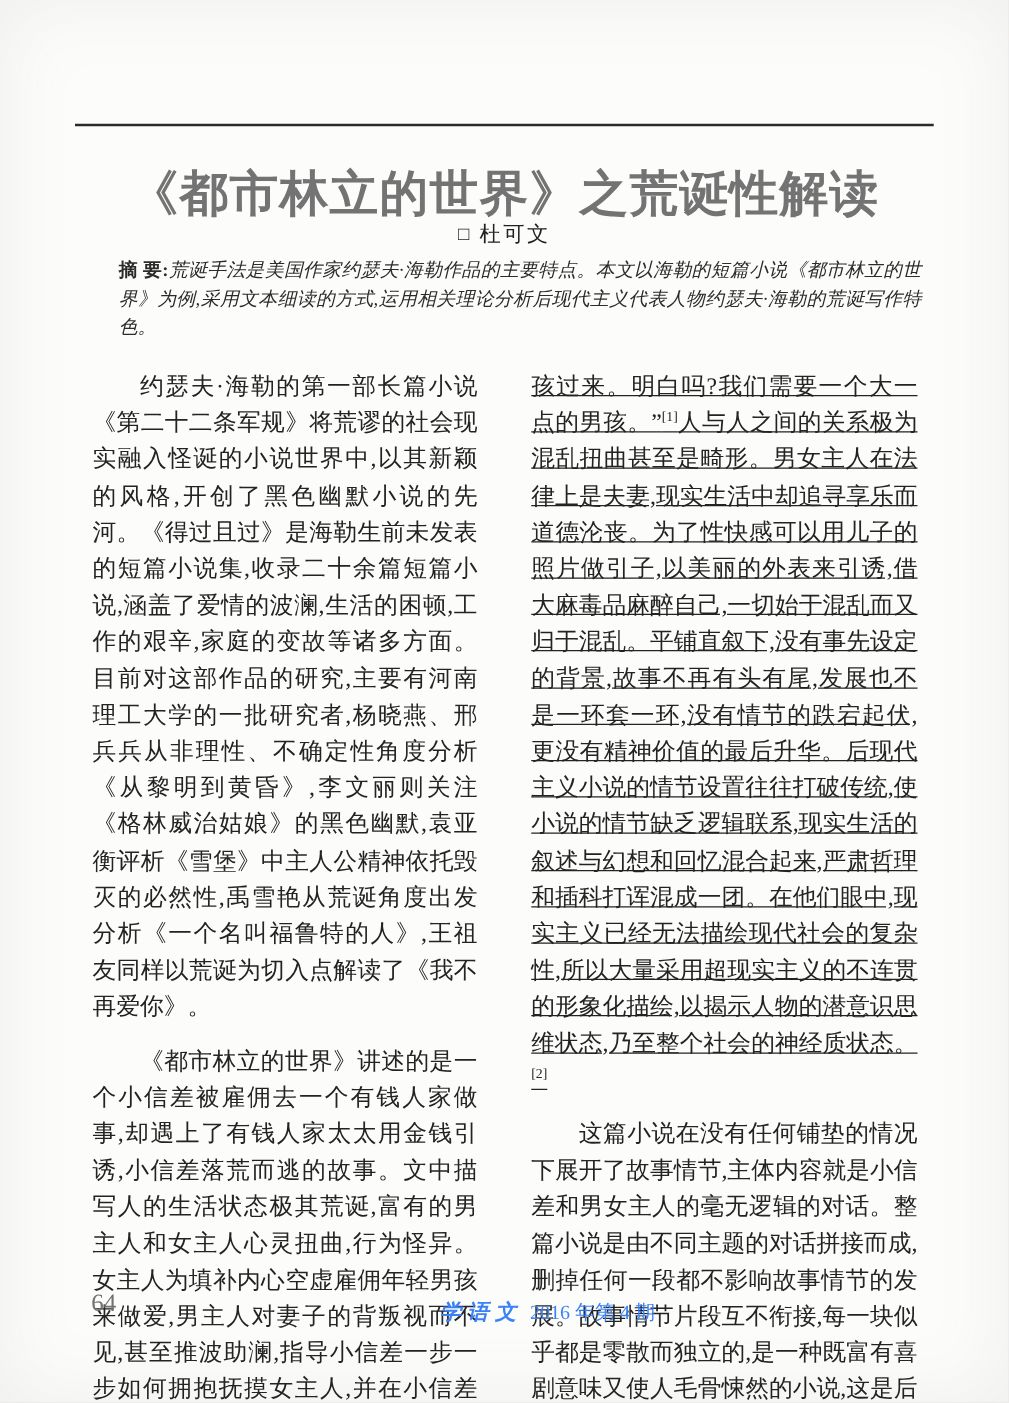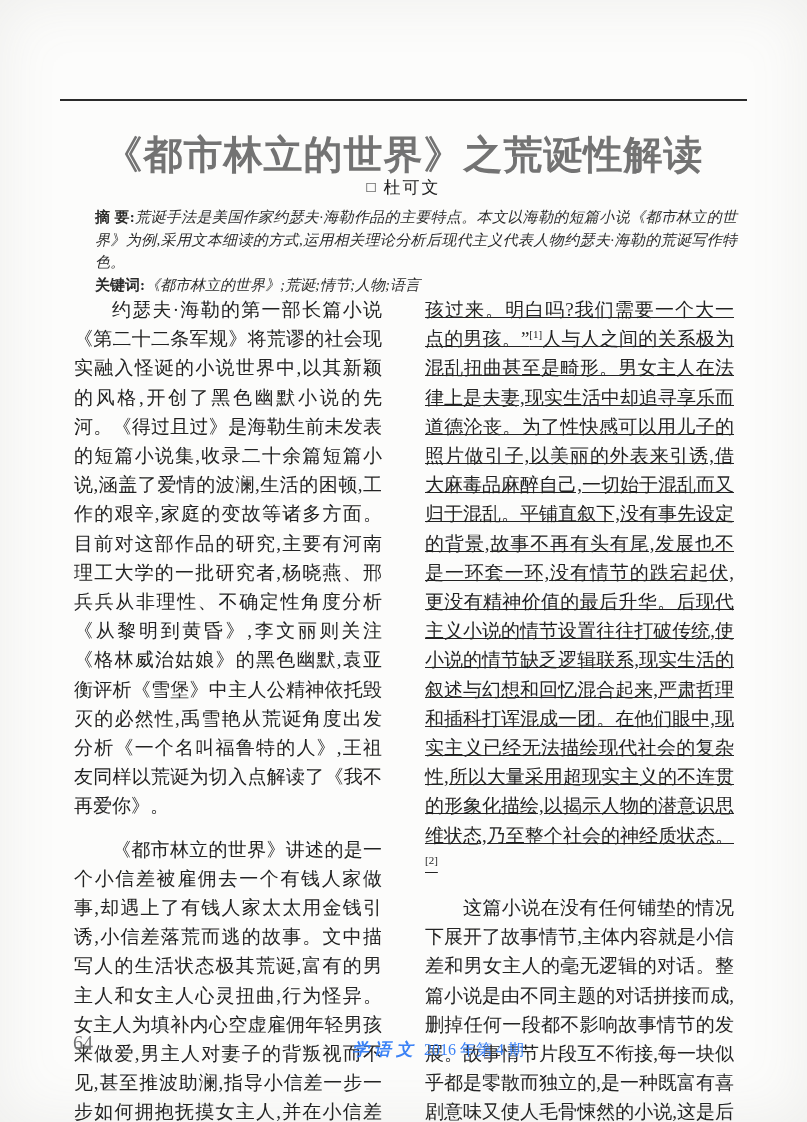--- a/index.html
+++ b/index.html
@@ -74,21 +74,20 @@
   <div class="header-rule"></div>
 
   <div class="paper-title">《都市林立的世界》之荒诞性解读</div>
 
   <div class="author-line">
     <span class="box">□</span><span>杜可文</span>
   </div>
 
   <div class="abstract">
     <div><span class="lbl">摘  要:</span><span class="scr">荒诞手法是美国作家约瑟夫·海勒作品的主要特点。本文以海勒的短篇小说《都市林立的世界》为例,采用文本细读的方式,运用相关理论分析后现代主义代表人物约瑟夫·海勒的荒诞写作特色。</span></div>
-    <div class="kwline"><span class="lbl">关键词:</span><span class="scr">《都市林立的世界》;荒诞;情节;人物;语言</span></div>
   </div>
 
   <div id="col-left" class="bodycol col-left">
       <div class="para">约瑟夫·海勒的第一部长篇小说《第二十二条军规》将荒谬的社会现实融入怪诞的小说世界中,以其新颖的风格,开创了黑色幽默小说的先河。《得过且过》是海勒生前未发表的短篇小说集,收录二十余篇短篇小说,涵盖了爱情的波澜,生活的困顿,工作的艰辛,家庭的变故等诸多方面。目前对这部作品的研究,主要有河南理工大学的一批研究者,杨晓燕、邢兵兵从非理性、不确定性角度分析《从黎明到黄昏》,李文丽则关注《格林威治姑娘》的黑色幽默,袁亚衡评析《雪堡》中主人公精神依托毁灭的必然性,禹雪艳从荒诞角度出发分析《一个名叫福鲁特的人》,王祖友同样以荒诞为切入点解读了《我不再爱你》。</div>
       <div class="para">《都市林立的世界》讲述的是一个小信差被雇佣去一个有钱人家做事,却遇上了有钱人家太太用金钱引诱,小信差落荒而逃的故事。文中描写人的生活状态极其荒诞,富有的男主人和女主人心灵扭曲,行为怪异。女主人为填补内心空虚雇佣年轻男孩来做爱,男主人对妻子的背叛视而不见,甚至推波助澜,指导小信差一步一步如何拥抱抚摸女主人,并在小信差因窘迫失败后要求换其他成熟的男人。“那男人站到一边,纹丝不动,神情严厉,严密地注视着他们。继续吧,当男孩向他瞥了一眼时,他说,很好。”“那男人冲到他后面,两手抽打他的背,大声叫起来。吻她!该死的!吻她!”“男人像旋风一样刮向男孩。回到局里去,他大叫着,告诉他们,派一个大一点的男</div>
     </div>
   <div id="col-right" class="bodycol col-right">
       <div class="para noindent">孩过来。明白吗?我们需要一个大一点的男孩。”<sup class="ref">[1]</sup>人与人之间的关系极为混乱扭曲甚至是畸形。男女主人在法律上是夫妻,现实生活中却追寻享乐而道德沦丧。为了性快感可以用儿子的照片做引子,以美丽的外表来引诱,借大麻毒品麻醉自己,一切始于混乱而又归于混乱。平铺直叙下,没有事先设定的背景,故事不再有头有尾,发展也不是一环套一环,没有情节的跌宕起伏,更没有精神价值的最后升华。后现代主义小说的情节设置往往打破传统,使小说的情节缺乏逻辑联系,现实生活的叙述与幻想和回忆混合起来,严肃哲理和插科打诨混成一团。在他们眼中,现实主义已经无法描绘现代社会的复杂性,所以大量采用超现实主义的不连贯的形象化描绘,以揭示人物的潜意识思维状态,乃至整个社会的神经质状态。<sup class="ref">[2]</sup></div>
       <div class="para">这篇小说在没有任何铺垫的情况下展开了故事情节,主体内容就是小信差和男女主人的毫无逻辑的对话。整篇小说是由不同主题的对话拼接而成,删掉任何一段都不影响故事情节的发展。故事情节片段互不衔接,每一块似乎都是零散而独立的,是一种既富有喜剧意味又使人毛骨悚然的小说,这是后现代主义小说家摸索出的一种新的艺术形式。自然传统的写作手法已经无法表达当今社会的非理性和人类生存的荒谬性,所以后现代主义小说家创造出一种新的艺术表达形式来表现这种非理性和荒谬性。哈桑认为,后现代派作家选择并列关系而非主从关系形式,选择转喻而非暗喻,精神分裂而非偏执狂。他们因此求助于悖论,反依据,反批评,破碎的开放性和版面的空白。他们认为,世界是由片段组成的,但是片段之和构成不了一个整体。诸片段并没有向某个整体或者中心聚集。为此,后现代派作家不以追求有序性,完备性,整体性,全面性为目标,而是游弋于各种片段性,凌乱性,边缘性,分裂性,孤立性中。这种艺术形式反映了人内心的苦闷与社</div>
     </div>

